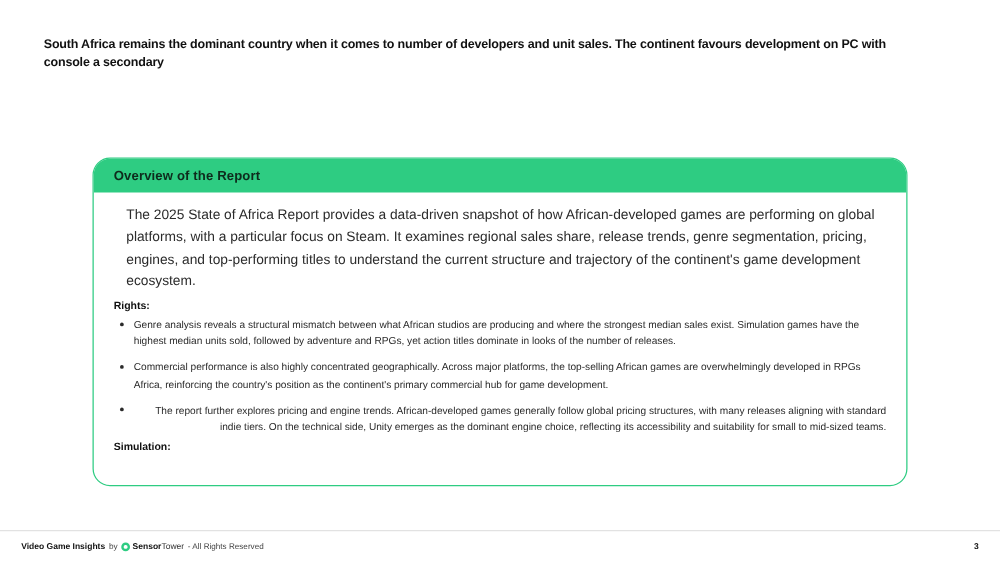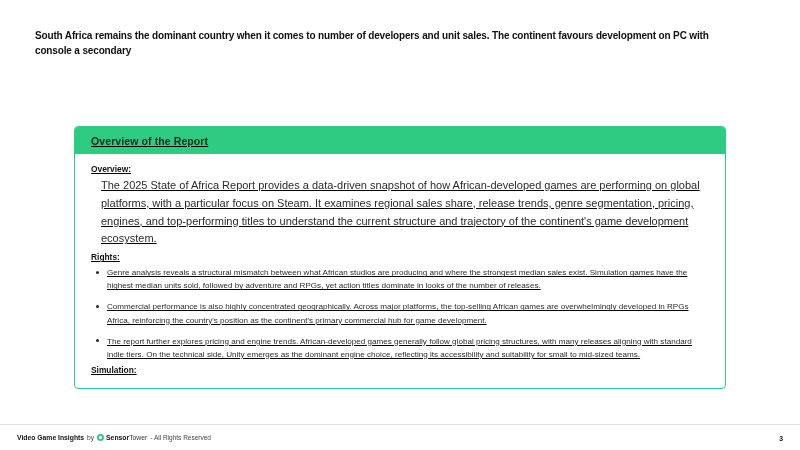--- a/index.html
+++ b/index.html
@@ -29,25 +29,24 @@
   }
 
   
   .card {
     position: absolute;
     left: 74px;
     top: 126px;
     width: 652px;
     height: 263px;
     border: 1px solid #2ecc82;
-    border-radius: 4px;
+    border-radius: 14px;
     background: #ffffff;
     box-sizing: border-box;
     overflow: hidden;
-    text-decoration: underline;
   }
   .card-header {
     height: 27px;
     background: #2ecc82;
     display: flex;
     align-items: center;
     padding-left: 16px;
     box-sizing: border-box;
   }
   .card-header-title {
@@ -82,21 +81,21 @@
     padding: 0;
   }
   ul.bullets li {
     position: relative;
     padding-left: 16px;
     font-size: 8.1px;
     line-height: 1.62;
     color: #2b2b2b;
     margin-bottom: 8px;
   }
-  ul.bullets li:last-child { margin-bottom: 2px; }
+  ul.bullets li:last-child { margin-bottom: 2px; text-align: right; }
   ul.bullets li .dot {
     position: absolute;
     left: 5px;
     top: 4.6px;
     width: 3.2px;
     height: 3.2px;
     border-radius: 50%;
     background: #2b2b2b;
   }
 
@@ -181,21 +180,20 @@
 <body>
 
 <div class="headline">South Africa remains the dominant country when it comes to number of developers and unit sales. The continent favours development on PC with console a secondary</div>
 
 <div class="card">
   <div class="card-header">
     <span class="card-header-title">Overview of the Report</span>
   </div>
   <div class="card-body">
 
-    <div class="section-label first">Overview:</div>
     <p class="para">The 2025 State of Africa Report provides a data-driven snapshot of how African-developed games are performing on global platforms, with a particular focus on Steam. It examines regional sales share, release trends, genre segmentation, pricing, engines, and top-performing titles to understand the current structure and trajectory of the continent's game development ecosystem.</p>
 
     <div class="section-label">Rights:</div>
     <ul class="bullets">
       <li>
         <span class="dot"></span>
         <span>Genre analysis reveals a structural mismatch between what African studios are producing and where the strongest median sales exist. Simulation games have the highest median units sold, followed by adventure and RPGs, yet action titles dominate in looks of the number of releases.</span>
       </li>
       <li>
         <span class="dot"></span>

